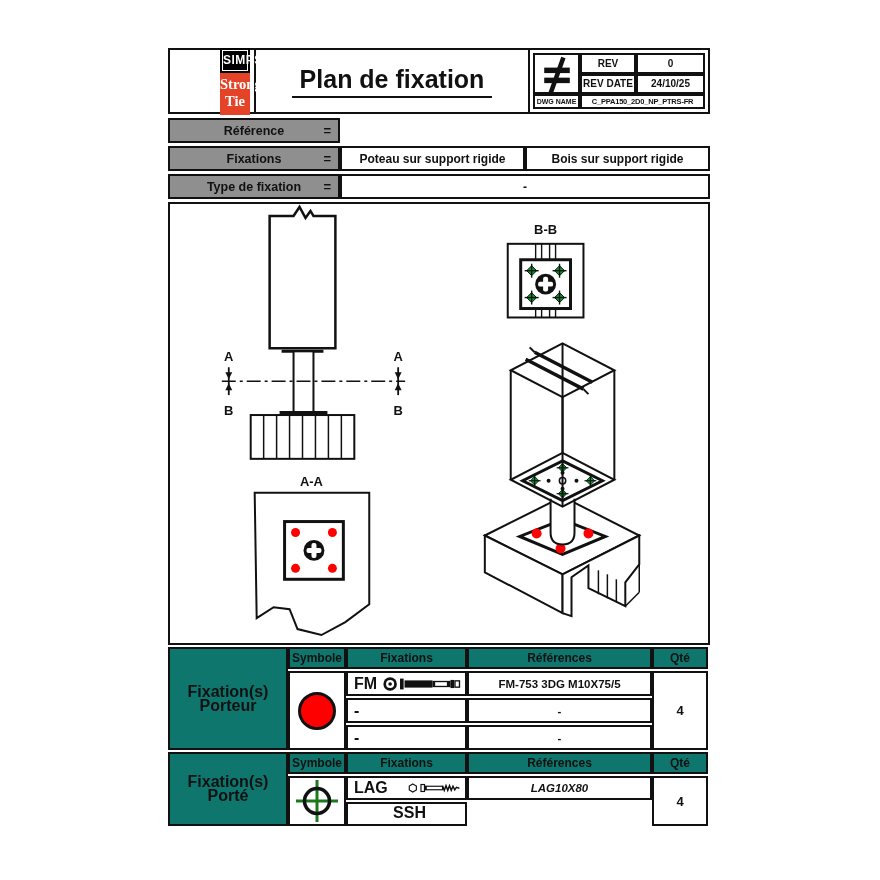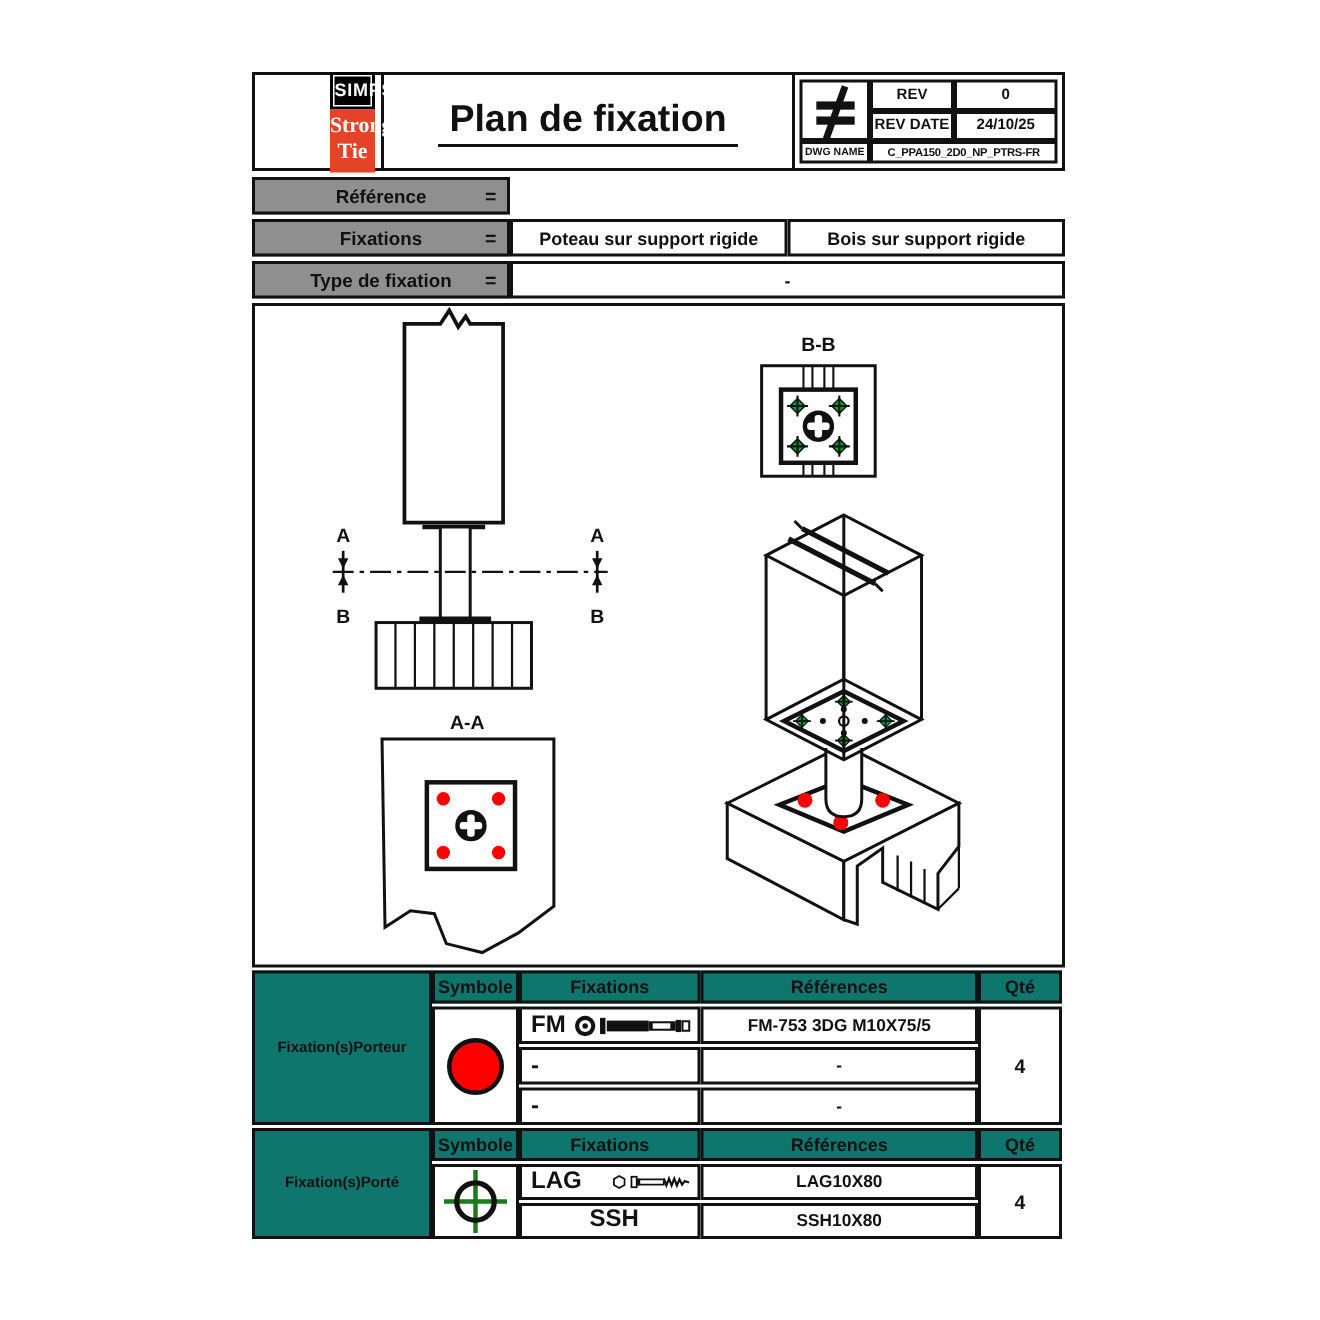--- a/index.html
+++ b/index.html
@@ -31,21 +31,21 @@
   
   .draw-box { border:2px solid #111; height:443px; background:#fff; }
   .draw-box svg { display:block; width:100%; height:100%; font-family:"Liberation Sans", sans-serif; }
 
   
   .ftable { display:grid; grid-template-columns:120px 58px 121px 185px 56px; row-gap:2px; }
   .ftable.porteur { grid-template-rows:22px 25px 25px 25px; }
   .ftable.porte { grid-template-rows:22px 24px 24px; }
   .fcell { border:2px solid #111; background:#fff; display:flex; align-items:center; justify-content:center; font-weight:bold; }
   .gray { background:#0f766e; }
-  .group-cell { grid-column:1; flex-direction:row; font-size:10px; line-height:14px; }
+  .group-cell { grid-column:1; flex-direction:column; font-size:16px; line-height:14px; }
   .porteur .group-cell { grid-row:1/5; } .porte .group-cell { grid-row:1/4; }
   .hdr { font-size:12px; }
   .sym-cell { grid-column:2; } .porteur .sym-cell { grid-row:2/5; } .porte .sym-cell { grid-row:2/4; }
   .qty-cell { grid-column:5; font-size:13px; } .porteur .qty-cell { grid-row:2/5; } .porte .qty-cell { grid-row:2/4; }
   .fix-cell { grid-column:3; justify-content:flex-start; padding-left:6px; gap:5px; font-size:16px; }
   .ref-cell { grid-column:4; font-size:11.5px; }
   .red-dot-symbol { width:38px; height:38px; border-radius:50%; background:#ff0000; border:3px solid #111; }
 </style>
 </head>
 <body>
@@ -292,29 +292,28 @@
     <div class="fcell fix-cell" style="grid-row:2;gap:19px;">
       <span>LAG</span>
       <svg width="90" height="18" viewBox="0 0 100 18">
         <polygon points="10,2 16.1,5.5 16.1,12.5 10,16 3.9,12.5 3.9,5.5" fill="none" stroke="#111" stroke-width="2"></polygon>
         <rect x="24" y="3" width="6" height="12" fill="none" stroke="#111" stroke-width="2"></rect>
         <rect x="30" y="5" width="3" height="8" fill="#111"></rect>
         <rect x="33" y="6" width="28" height="6" fill="none" stroke="#111" stroke-width="2"></rect>
         <polyline points="61,5 64,13 67,5 70,13 73,5 76,13 79,6 82,12 85,8 90,9.5" fill="none" stroke="#111" stroke-width="2.5"></polyline>
       </svg>
     </div>
-    <div class="fcell ref-cell" style="grid-row:2;">LAG10X80</div>
+    <div class="fcell ref-cell" style="grid-row:2;font-style:italic;">LAG10X80</div>
 
     <div class="fcell fix-cell" style="grid-row:3;flex-direction:column;">
       <span>SSH</span>
       <svg width="90" height="18" viewBox="0 0 100 18">
         <polygon points="10,1.5 16.5,5.2 16.5,12.8 10,16.5 3.5,12.8 3.5,5.2" fill="#111"></polygon>
         <path d="M10,5.5 L13.5,9 L10,12.5 L6.5,9 Z" fill="#fff"></path>
         <rect x="24" y="3" width="7" height="12" fill="none" stroke="#111" stroke-width="2"></rect>
         <polyline points="31,4 34,14 37,4 40,14 43,4 46,14 49,4 52,14 55,4 58,14 61,5 64,13 67,5 70,13 73,6 76,12 79,7 82,11 87,9" fill="none" stroke="#111" stroke-width="2.5"></polyline>
       </svg>
     </div>
-    <div class="fcell ref-cell" style="grid-row:3;">SSH10X80</div>
 
     <div class="fcell qty-cell">4</div>
   </div>
 
 </div>
 
 </body></html>

